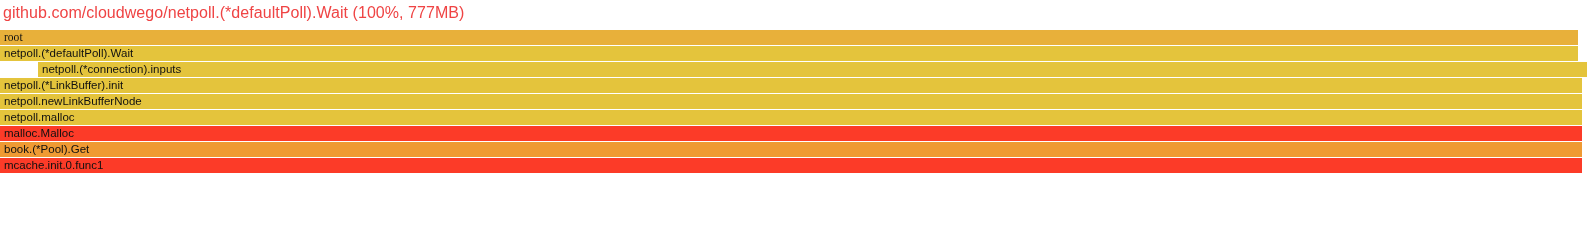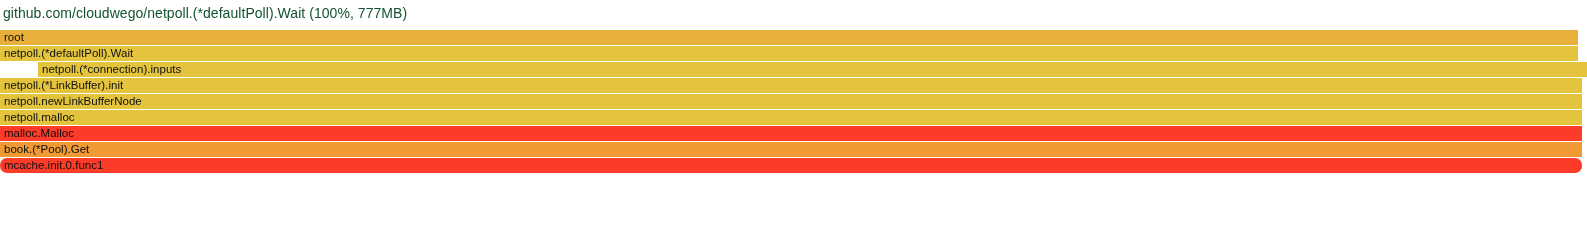--- a/index.html
+++ b/index.html
@@ -22,22 +22,22 @@
     background: #ffffff;
   }
 
   
   #graph-header {
     position: absolute;
     left: 3px;
     top: 0px;
     height: 26px;
     line-height: 26px;
-    font-size: 14px;
-    color: #14532d;
+    font-size: 16px;
+    color: #ef4444;
     white-space: nowrap;
     letter-spacing: 0.05px;
   }
   #graph-header .hdr-text {
     display: inline;
   }
 
   
   #frame-stack {
     position: absolute;
@@ -81,21 +81,21 @@
 <body>
 
 <div id="flamegraph-panel">
 
   <div id="graph-header">
     <span class="hdr-text">github.com/cloudwego/netpoll.(*defaultPoll).Wait (100%, 777MB)</span>
   </div>
 
   <div id="frame-stack">
 
-    <div class="frame-row" style="background: rgb(232, 176, 58); width: 99.45%;">
+    <div class="frame-row" style="background: rgb(232, 176, 58); width: 99.45%; font-family: Liberation Serif, serif;">
       <span class="frame-label">root</span>
     </div>
 
     <div class="frame-row" style="background: rgb(228, 196, 60); width: 99.45%;">
       <span class="frame-label">netpoll.(*defaultPoll).Wait</span>
     </div>
 
     <div class="frame-row" style="background: rgb(228, 196, 60); width: 99.7%; margin-left: 38px;">
       <span class="frame-label">netpoll.(*connection).inputs</span>
     </div>
@@ -113,18 +113,18 @@
     </div>
 
     <div class="frame-row" style="background: rgb(252, 59, 40); width: 99.7%;">
       <span class="frame-label">malloc.Malloc</span>
     </div>
 
     <div class="frame-row" style="background: rgb(239, 154, 51); width: 99.7%;">
       <span class="frame-label">book.(*Pool).Get</span>
     </div>
 
-    <div class="frame-row" style="background: rgb(252, 59, 40); width: 99.7%; border-radius: 7px;">
+    <div class="frame-row" style="background: rgb(252, 59, 40); width: 99.7%;">
       <span class="frame-label">mcache.init.0.func1</span>
     </div>
 
   </div>
 </div>
 
 </body></html>

